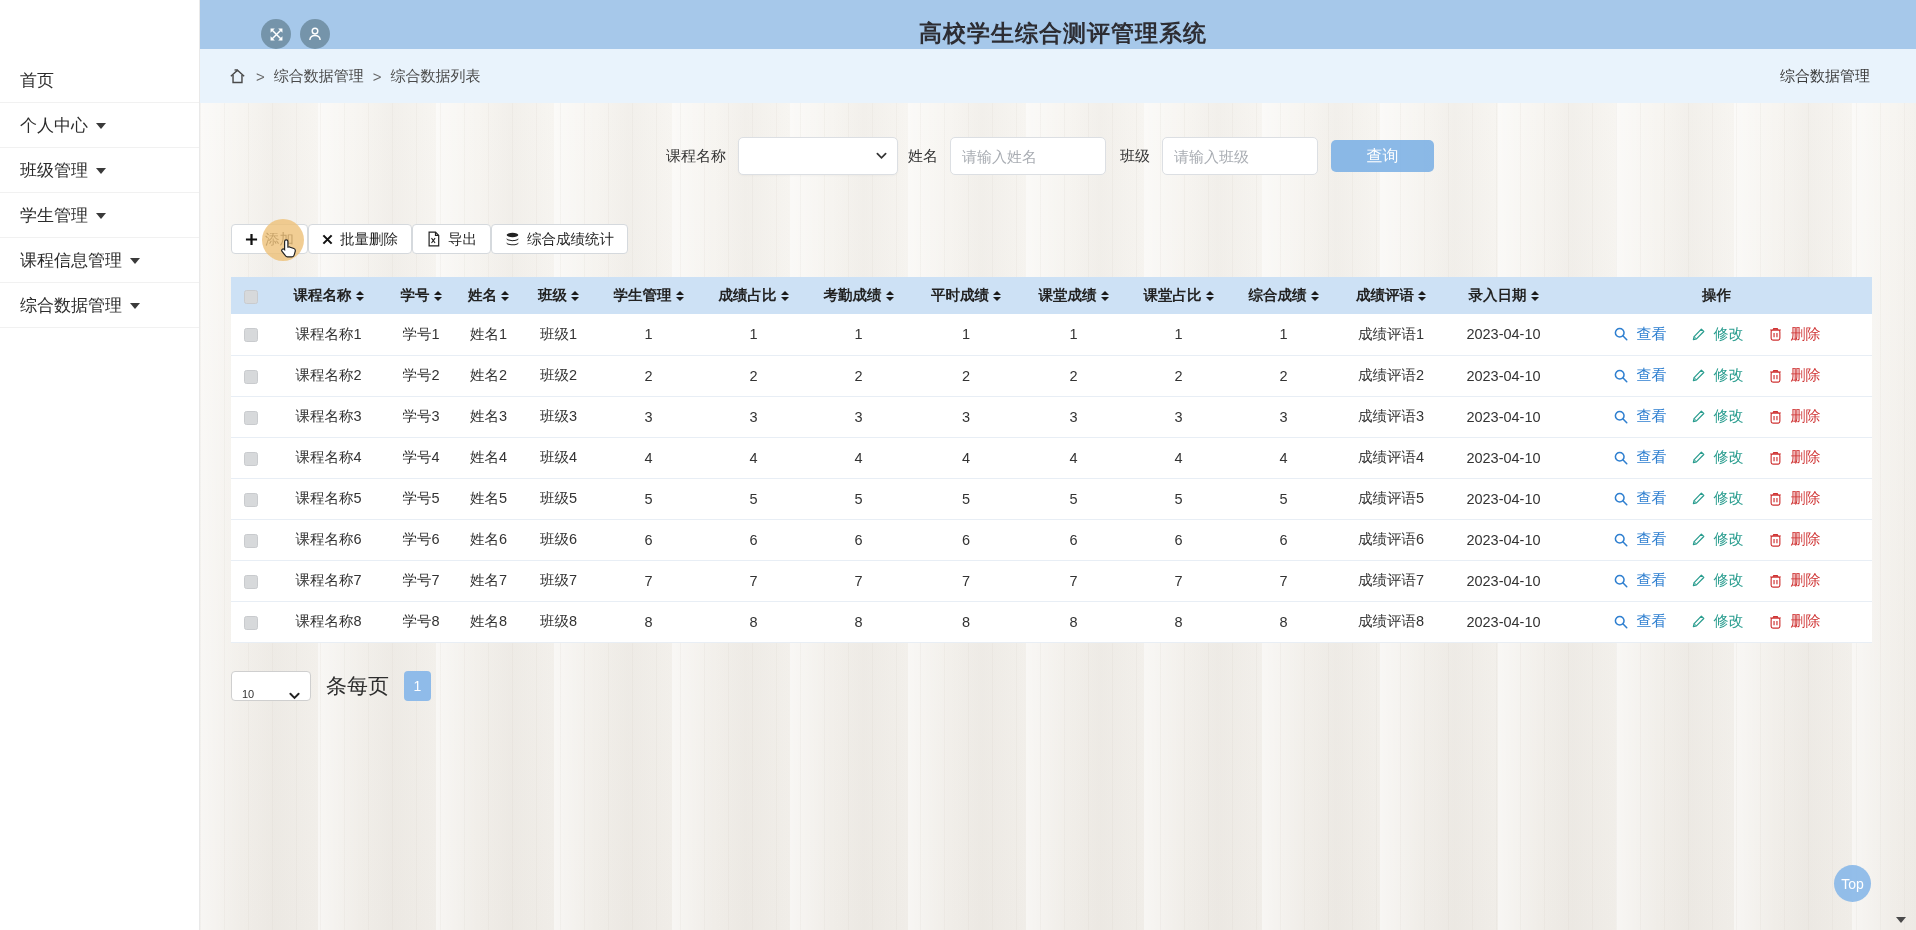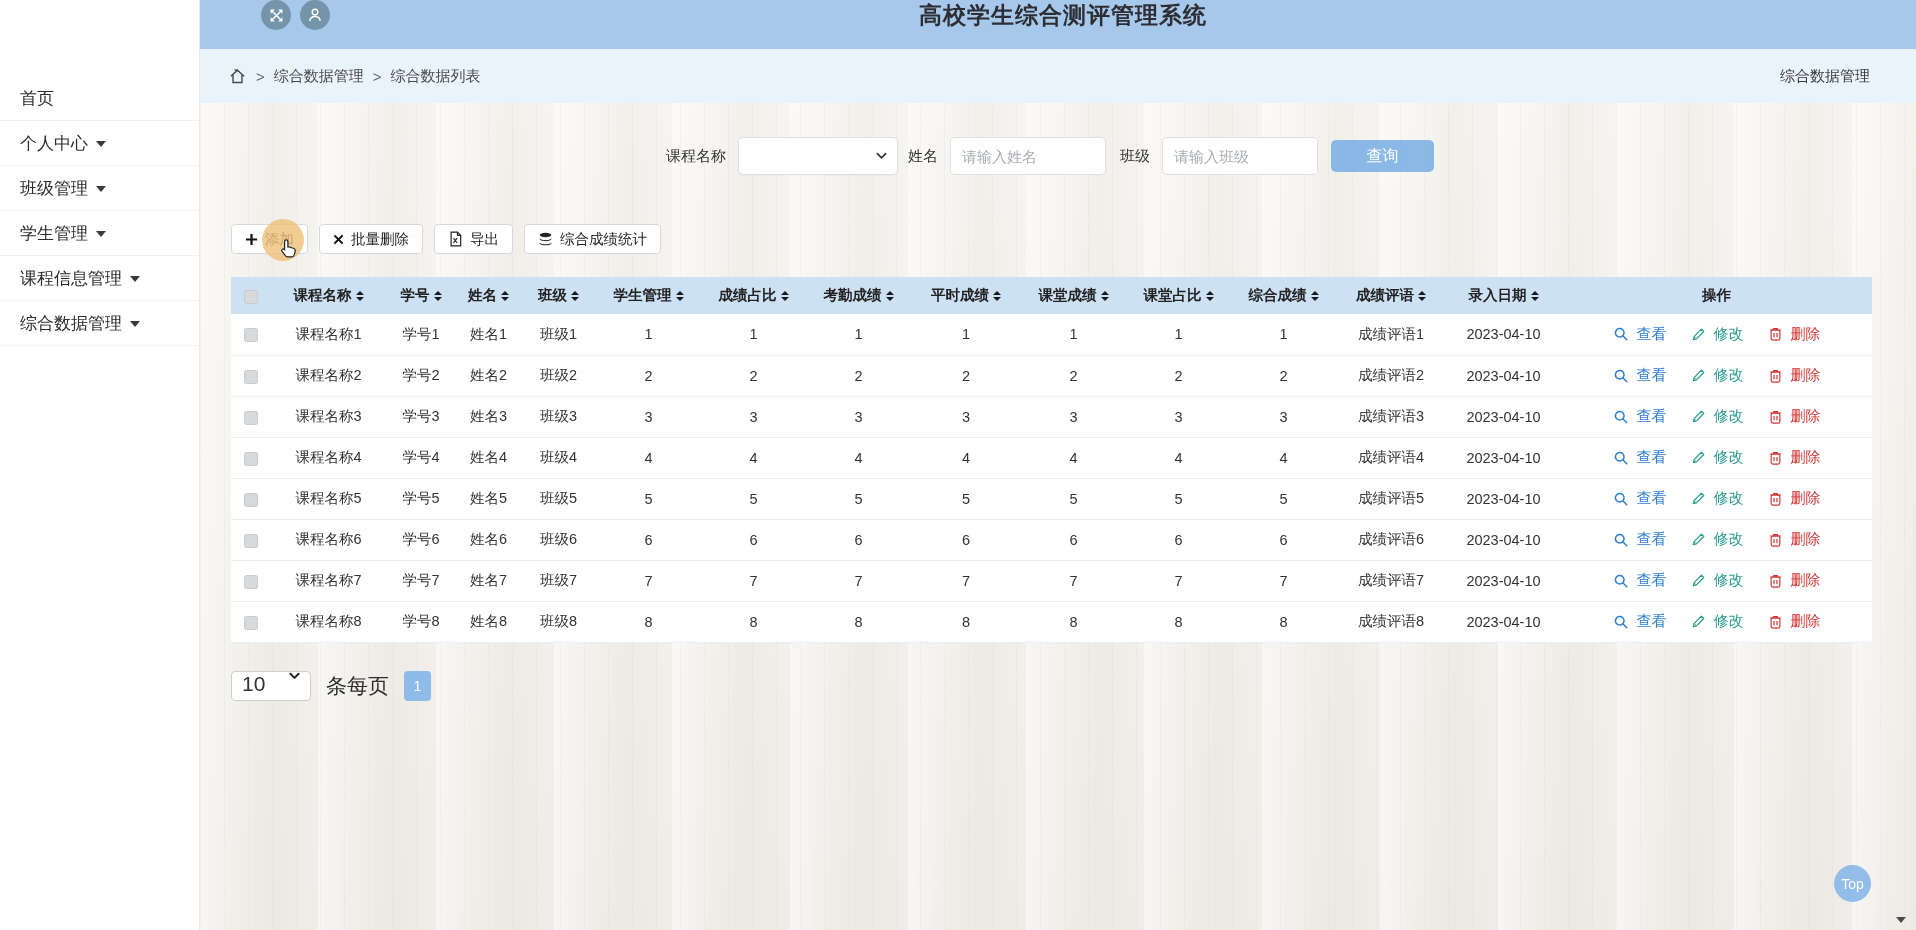--- a/index.html
+++ b/index.html
@@ -17,26 +17,26 @@
   *{box-sizing:border-box}
   html,body{margin:0;padding:0}
   body{
     width:1916px;height:930px;position:relative;overflow:hidden;
     font-family:"Liberation Sans","DejaVu Sans",sans-serif;
     background:#fff;
   }
 
   
   .sidebar{position:absolute;left:0;top:0;width:200px;height:100%;background:#fff;border-right:1px solid #e9e9e9;z-index:6}
-  .side-nav{padding-top:76px}
+  .side-nav{padding-top:58px}
   .side-item{height:45px;display:flex;align-items:center;gap:8px;padding:0 20px;font-size:17px;color:#2c2c2c;border-bottom:1px solid #f1f1f1;cursor:pointer;background:#fff}
   .caret{width:0;height:0;border-left:5px solid transparent;border-right:5px solid transparent;border-top:6px solid #3a3a3a;margin-top:2px}
 
   
-  .header{position:absolute;left:200px;top:0;right:0;height:49px;background:var(--header-bg);display:flex;align-items:flex-start;z-index:5}
+  .header{position:absolute;left:200px;top:0;right:0;height:49px;background:var(--header-bg);display:flex;align-items:flex-end;z-index:5}
   .hdr-icons{display:flex;gap:9px;margin-left:61px}
   .circle-btn{width:30px;height:30px;border-radius:50%;background:var(--circle-btn);border:none;display:flex;align-items:center;justify-content:center;padding:0;cursor:pointer}
   .app-title{flex:1;text-align:center;font-size:23px;font-weight:bold;color:#2d2d33;margin:0 120px 0 0;letter-spacing:1px}
 
   
   .breadcrumb{position:absolute;left:200px;top:49px;right:0;height:54px;background:var(--breadcrumb-bg);display:flex;align-items:center;padding:0 46px 0 28px;font-size:15px;color:#4a4a4a;gap:9px;z-index:5}
   .bc-item{cursor:pointer}
   .bc-sep{color:#666}
   .bc-right{margin-left:auto;color:#3c3c3c}
 
@@ -54,21 +54,21 @@
   
   .filter-row{margin-top:32px;margin-left:435px;display:flex;align-items:center;height:42px;font-size:15px;color:#333}
   .f-label{margin-right:12px;white-space:nowrap}
   .f-gap{margin-right:10px}
   .select{width:160px;height:38px;background:#fff;border:1px solid #dcdfe3;border-radius:5px;display:flex;align-items:center;justify-content:space-between;padding:0 10px;cursor:pointer;box-shadow:0 1px 2px rgba(0,0,0,.03)}
   .f-input{width:156px;height:38px;background:#fff;border:1px solid #dcdfe3;border-radius:5px;padding:0 11px;font-size:15px;color:#333;outline:none;font-family:inherit}
   .f-input::placeholder{color:#a9adb3}
   .search-btn{width:103px;height:32px;background:var(--primary-btn);opacity:.92;border:none;border-radius:5px;color:#fff;font-size:16px;cursor:pointer;font-family:inherit}
 
   
-  .toolbar{margin-top:47px;display:flex;gap:11px;align-items:center}
+  .toolbar{margin-top:47px;display:flex;align-items:center}
   .tb-btn{height:30px;background:#fff;border:1px solid #d5d9dd;border-radius:4px;display:inline-flex;align-items:center;gap:7px;padding:0 13px;font-size:14.5px;color:#1f1f1f;cursor:pointer;font-family:inherit;position:relative;z-index:1}
   .add-wrap{position:relative}
   .hover-circle{position:absolute;left:31px;top:-5px;width:42px;height:42px;border-radius:50%;background:var(--hl);opacity:.8;z-index:2;pointer-events:none}
   .cursor-icon{position:absolute;left:47px;top:13px;z-index:3;pointer-events:none}
 
   
   table{border-collapse:collapse;table-layout:fixed;width:100%;margin-top:23px;font-size:14.5px;color:#222}
   thead th{background:var(--table-head-bg);height:37px;font-weight:bold;text-align:center;padding:0;white-space:nowrap}
   tbody td{background:#fff;height:41px;text-align:center;border-bottom:1px solid #e8eef5;padding:0;color:#333;white-space:nowrap;overflow:hidden}
   .th-inner{display:inline-flex;align-items:center;gap:3px;cursor:pointer}
@@ -78,21 +78,21 @@
   .sort .down{border-top:4.5px solid #1b1b1b}
   .cb{width:14px;height:14px;border-radius:2.5px;background:#d7d9db;border:1px solid #c9cbce;display:inline-block;vertical-align:middle;cursor:pointer}
   .actions{display:flex;align-items:center;justify-content:center;gap:24px}
   .act{display:inline-flex;align-items:center;gap:8px;font-size:15px;cursor:pointer}
   .act.view{color:var(--view-c)}
   .act.edit{color:var(--edit-c)}
   .act.del{color:var(--del-c)}
 
   
   .pagination{margin-top:28px;display:flex;align-items:center;gap:15px}
-  .pg-select{width:80px;height:30px;background:#fff;border:1px solid #cfcfcf;border-radius:4px;display:flex;align-items:flex-start;justify-content:space-between;padding:0 10px;font-size:21px;color:#333;cursor:pointer}
+  .pg-select{width:80px;height:30px;background:#fff;border:1px solid #cfcfcf;border-radius:4px;display:flex;align-items:flex-end;justify-content:space-between;padding:0 10px;font-size:11px;color:#333;cursor:pointer}
   .pg-label{font-size:21px;color:#2e2e2e}
   .pg-page{min-width:27px;height:30px;background:var(--page-btn);color:#fff;border:none;border-radius:4px;font-size:14px;cursor:pointer;font-family:inherit}
 
   
   .top-btn{position:absolute;right:45px;bottom:28px;width:37px;height:37px;border-radius:50%;background:rgba(138,184,232,.92);color:#fff;border:none;font-size:14px;cursor:pointer;font-family:inherit;z-index:8}
   .corner-caret{position:absolute;right:10px;bottom:7px;width:0;height:0;border-left:5px solid transparent;border-right:5px solid transparent;border-top:6px solid #4a4a4a;z-index:8}
 </style>
 </head>
 <body>
 

